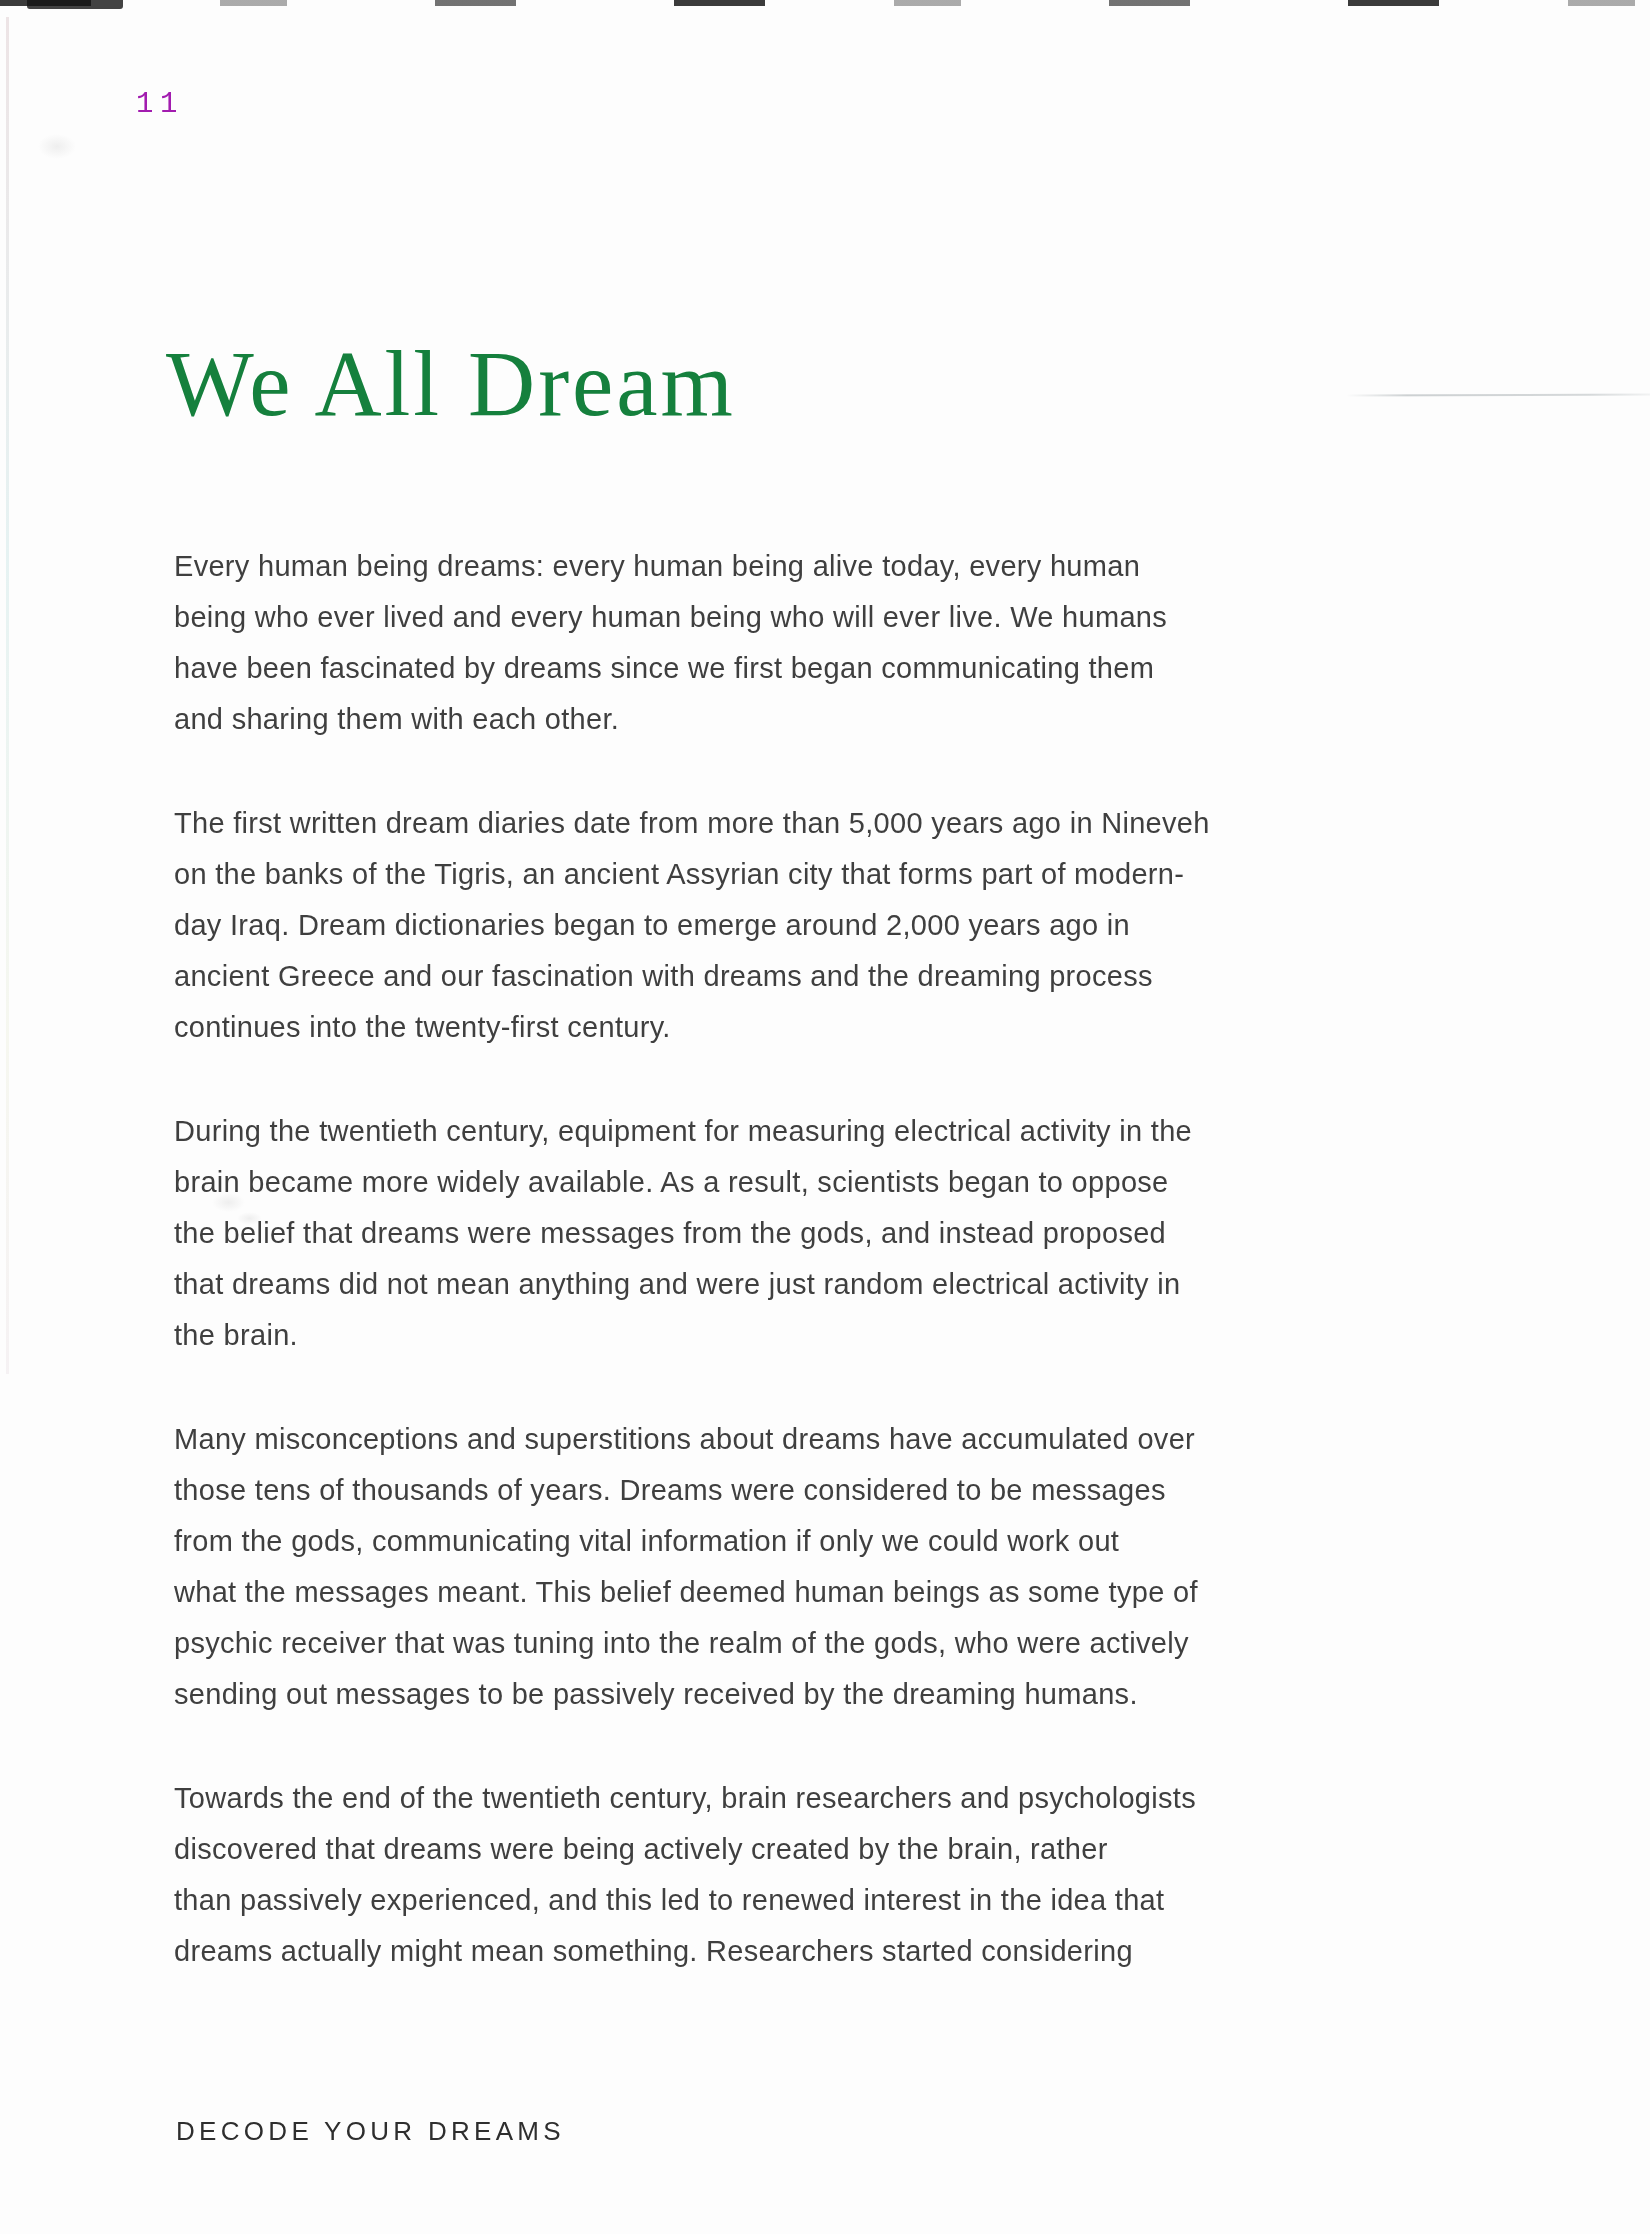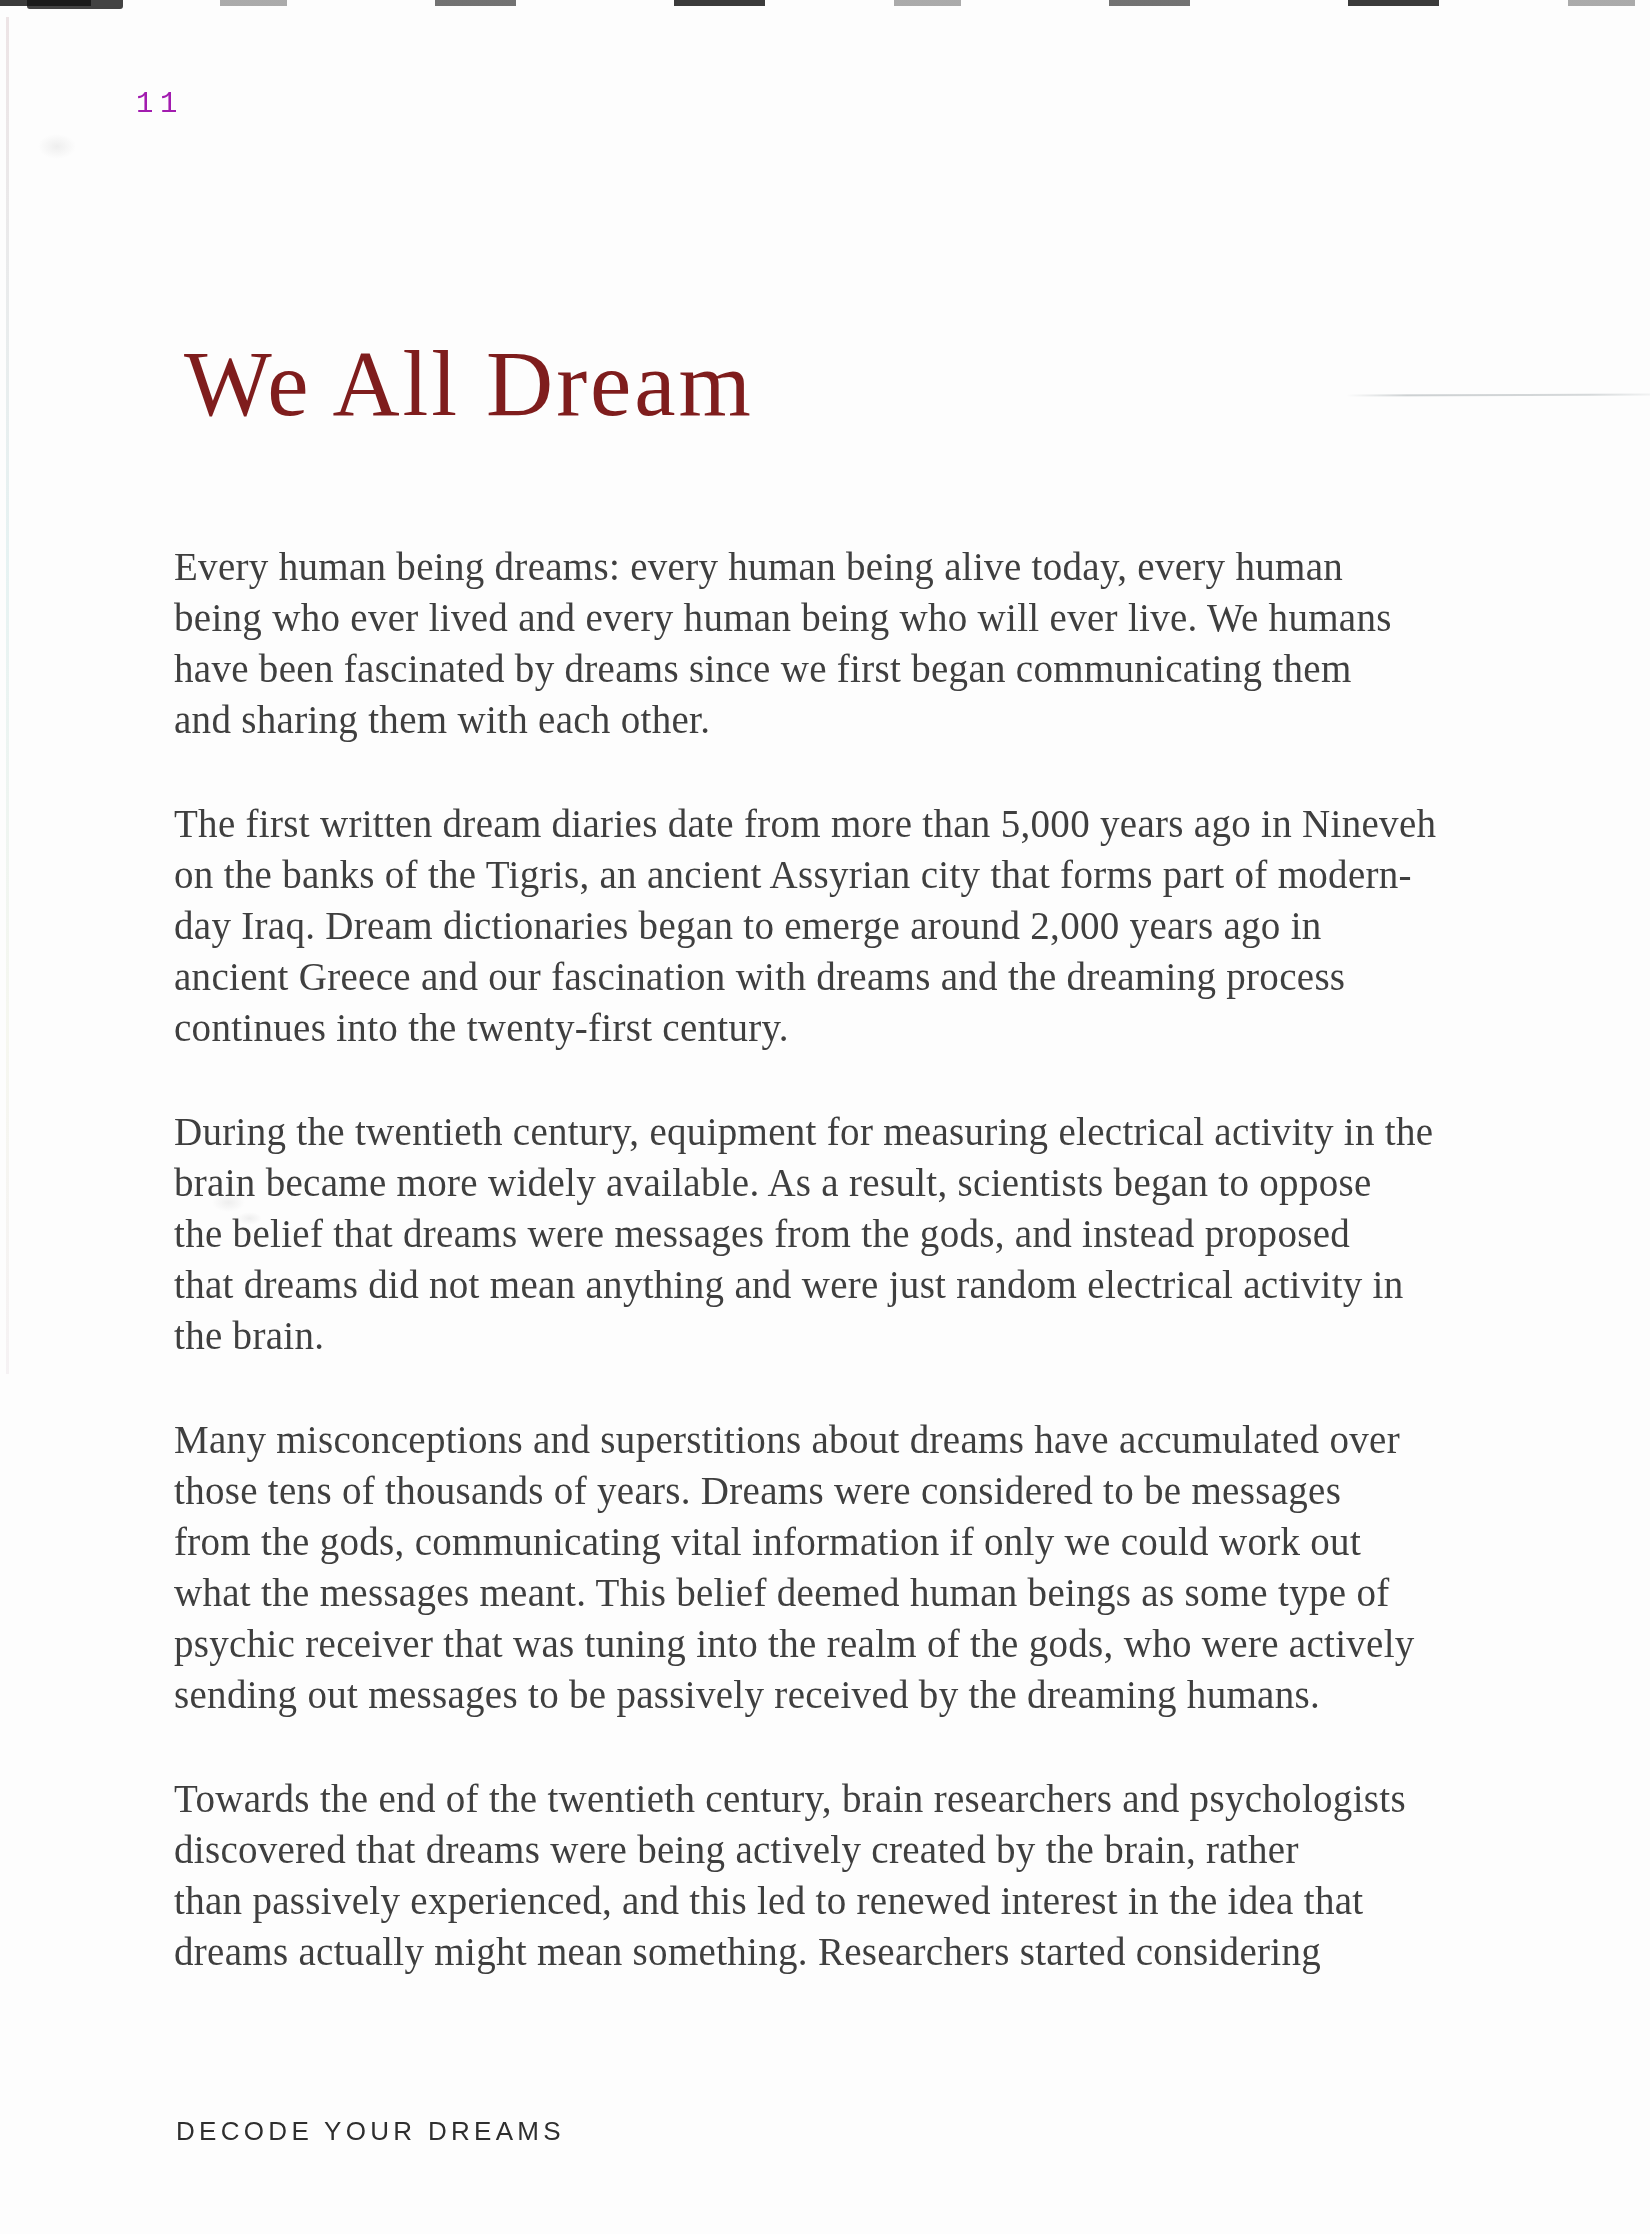--- a/index.html
+++ b/index.html
@@ -61,42 +61,41 @@
   .page-number {
     position: absolute;
     left: 136px; top: 88px;
     font-size: 29px;
     letter-spacing: 6.7px;
     color: #a21caf;
     font-family: Liberation Mono, monospace;
   }
   .chapter-title {
     position: absolute;
-    left: 184px; top: 333px;
+    left: 166px; top: 333px;
     font-family: "Liberation Serif", serif;
     font-weight: 400;
     font-size: 93px;
     line-height: 1.1;
     letter-spacing: 2.9px;
-    color: #7f1d1d;
+    color: #15803d;
     white-space: pre;
   }
   .content {
     position: absolute;
     left: 174px; top: 541px;
     width: 1338px;
     color: #3f3f3f;
   }
   .para {
-    font-size: 39px;
+    font-size: 29px;
     line-height: 51px;
     letter-spacing: 0.3px;
     white-space: pre;
     margin: 0 0 53px 0;
-    font-family: Liberation Serif, serif;
   }
   .running-footer {
     position: absolute;
     left: 176px; top: 2116px;
     font-size: 26px;
     letter-spacing: 4.3px;
     color: #2e2e2e;
   }
 </style>
 </head>

